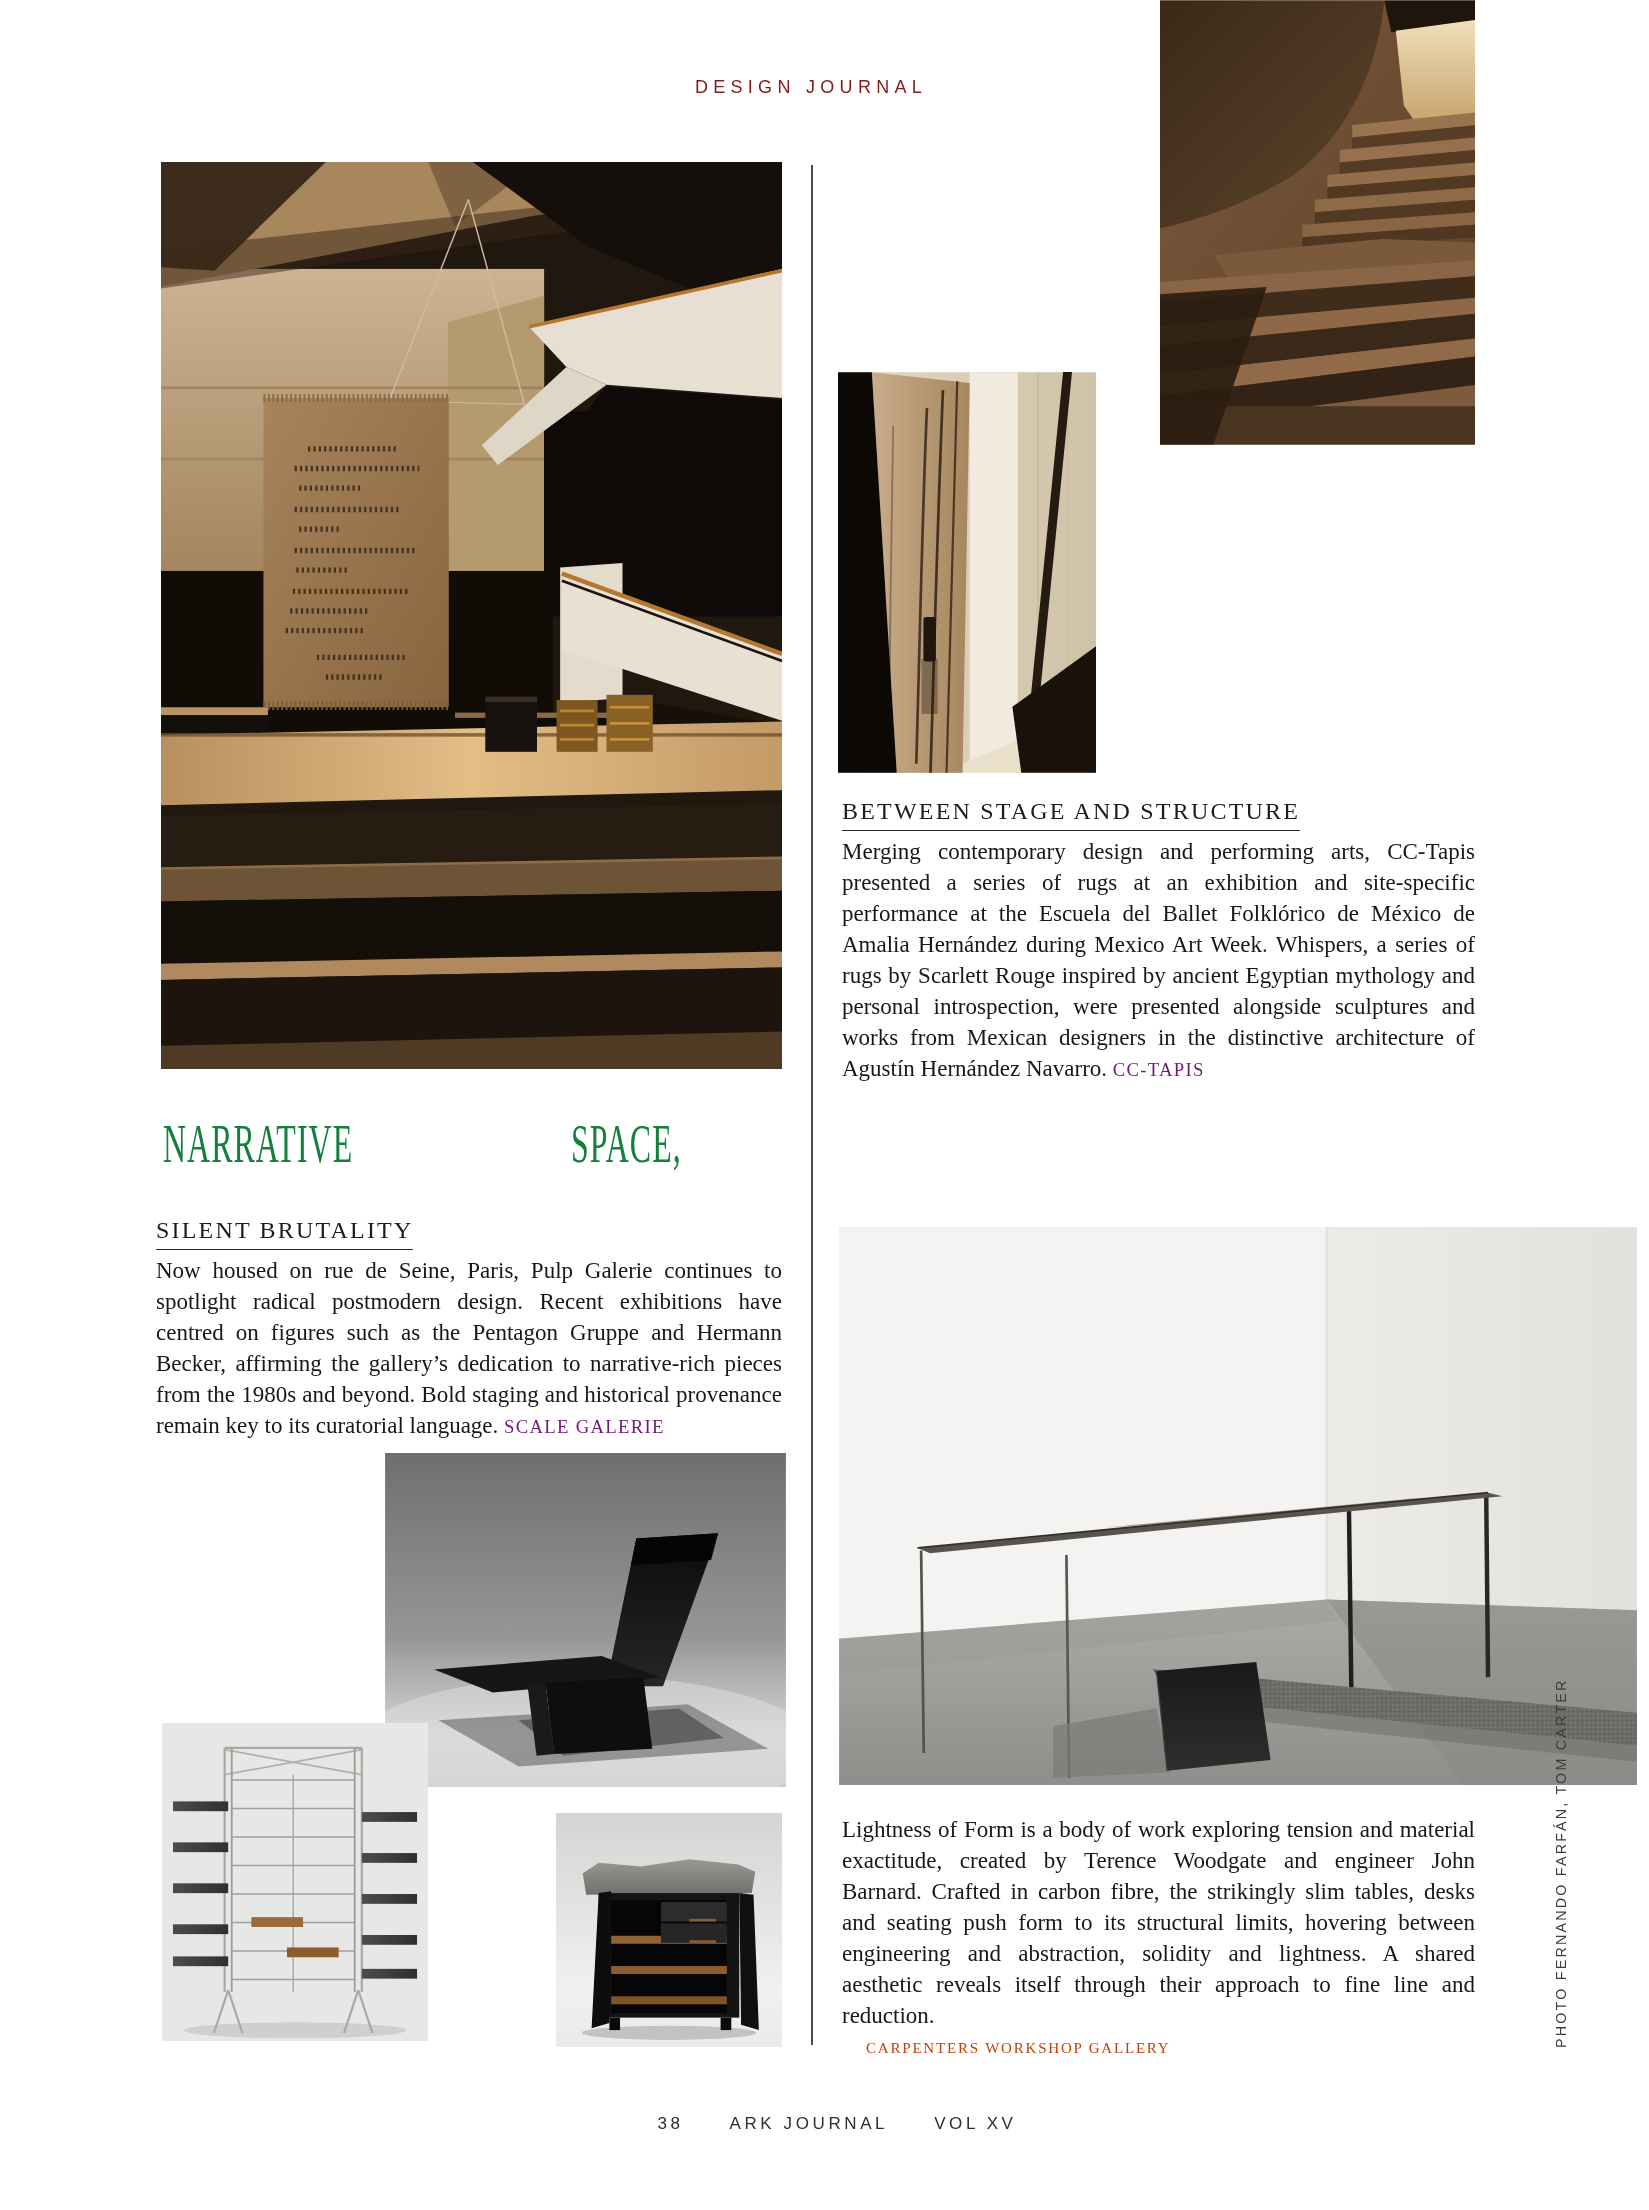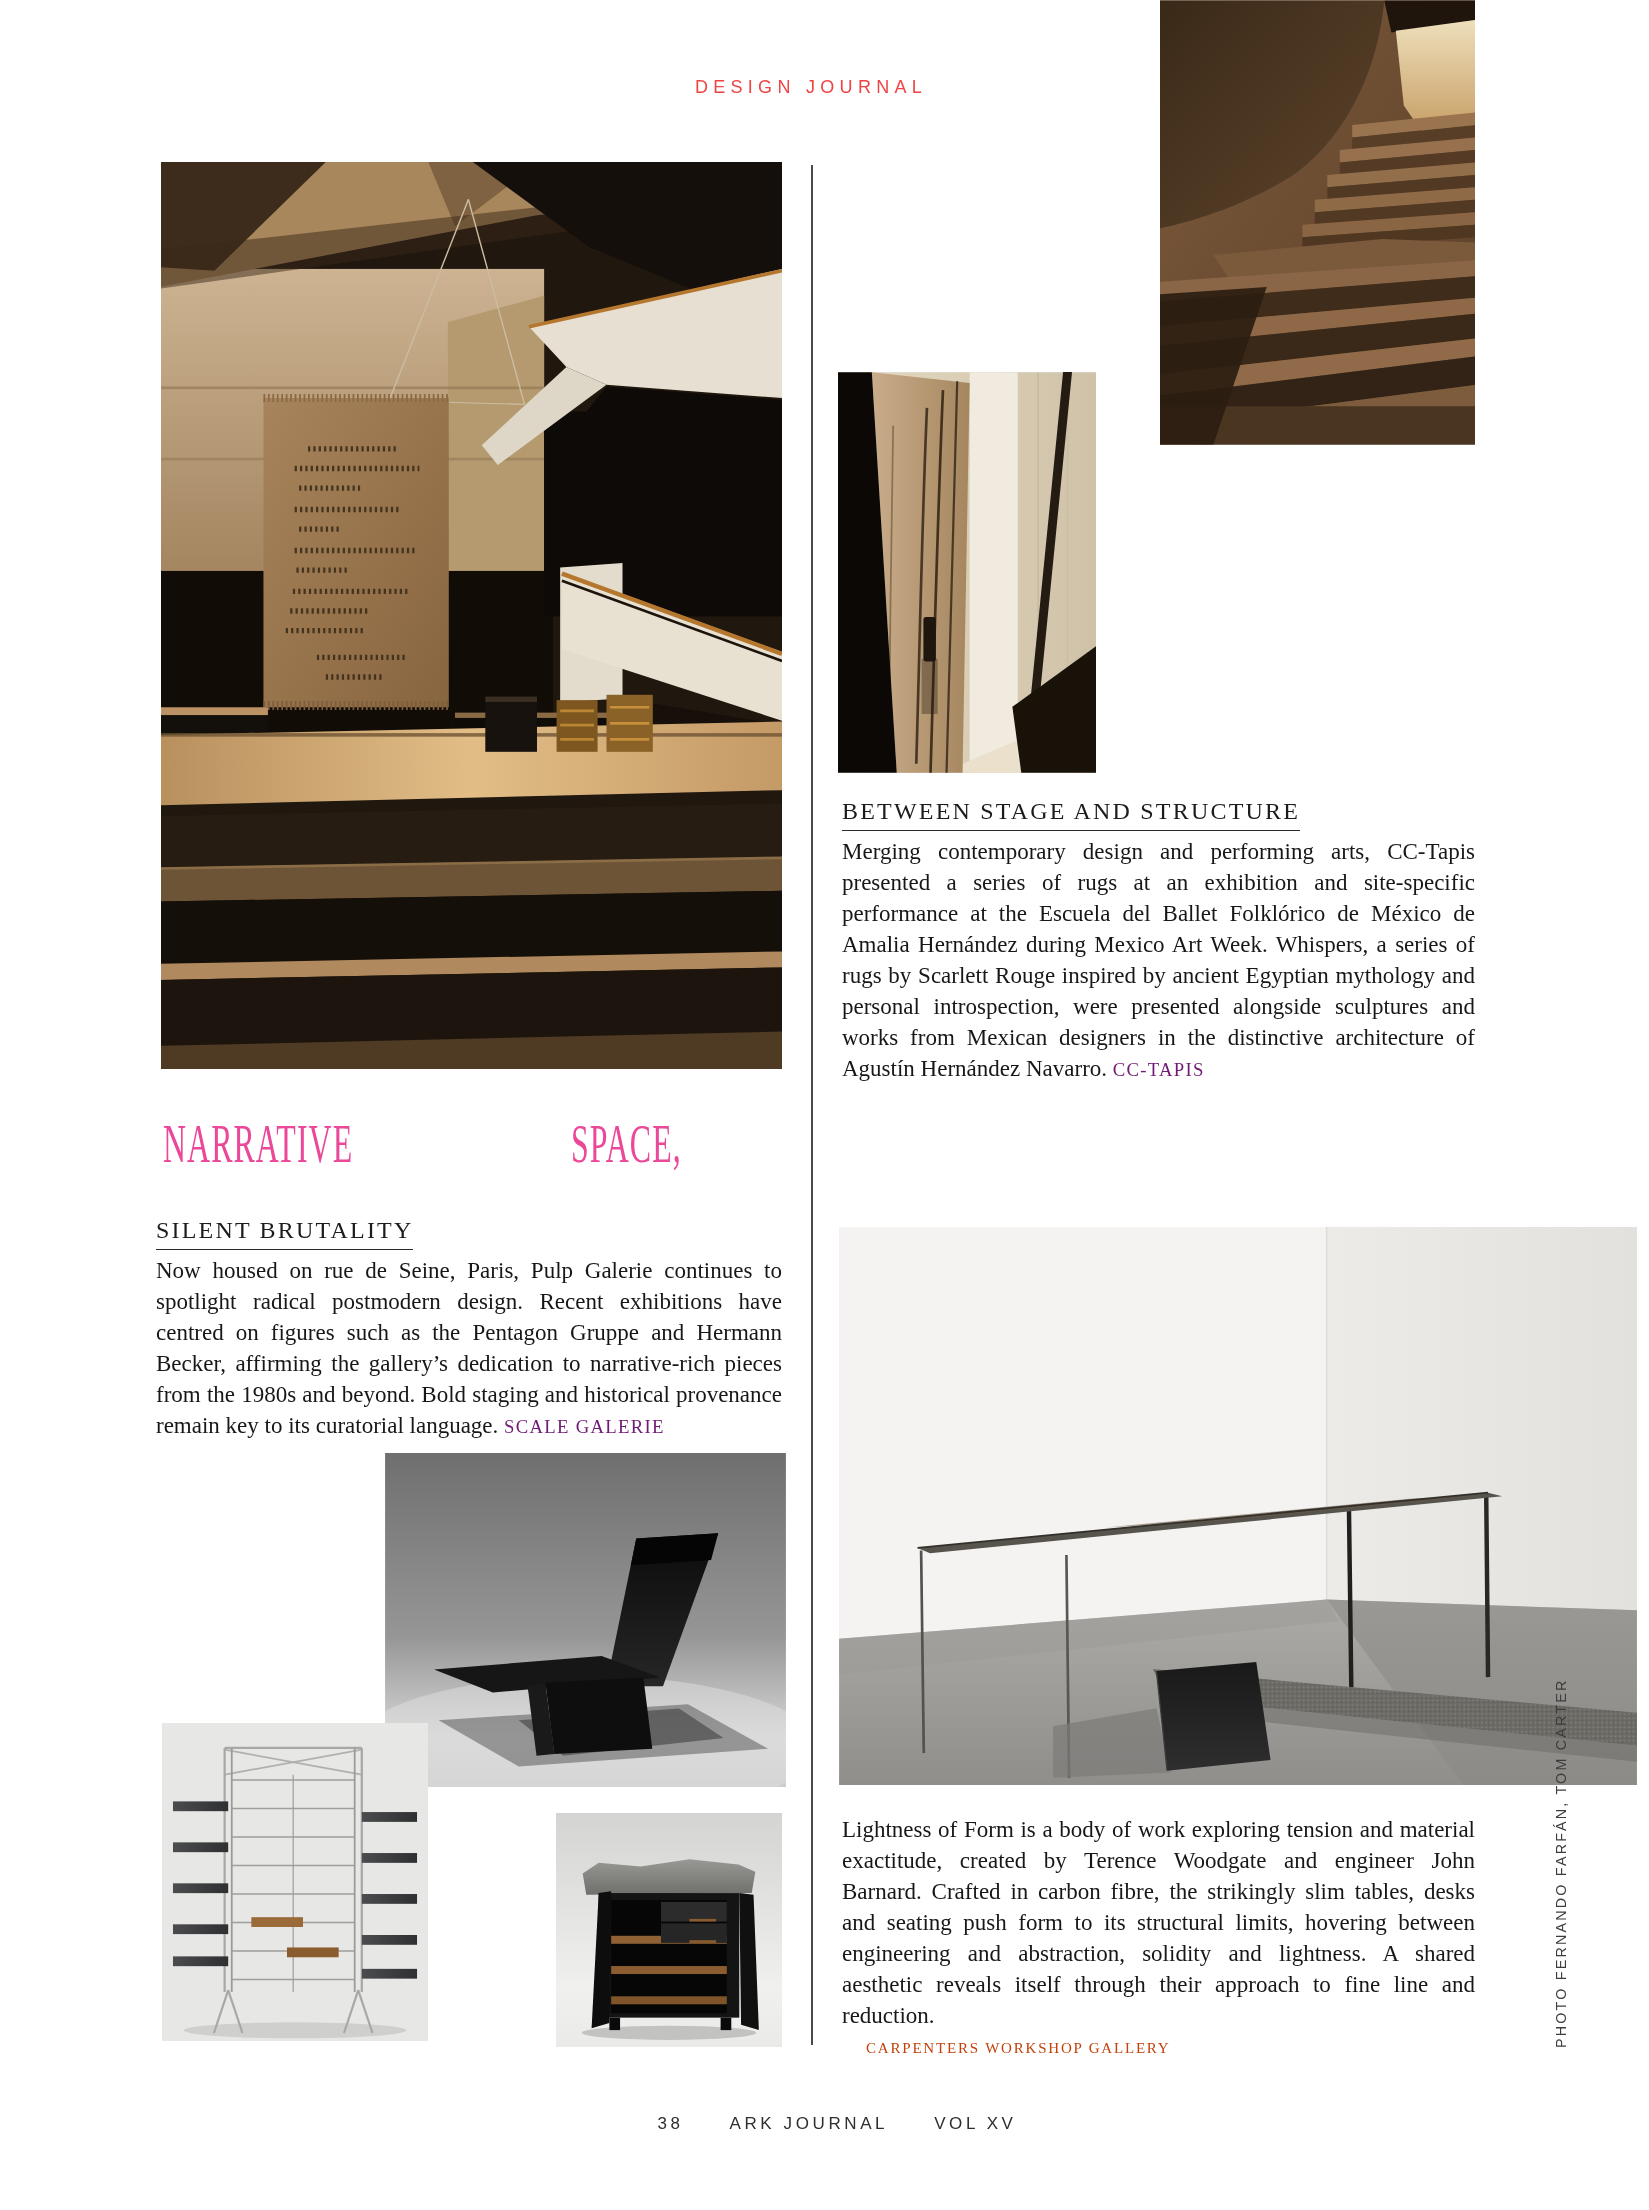--- a/index.html
+++ b/index.html
@@ -1,32 +1,32 @@
 <!DOCTYPE html>
 <html style="font-size:14.3px"><head>
 <meta charset="utf-8">
 <style>
   html,body{margin:0;padding:0;background:#ffffff;}
   .page{position:relative;width:1649px;height:2211px;background:#ffffff;overflow:hidden;
         font-family:"Liberation Serif",serif;color:#1c1c1c;}
   .abs{position:absolute;}
   .sans{font-family:"Liberation Sans",sans-serif;}
   .header{top:77px;left:0;width:1622px;text-align:center;font-size:18px;letter-spacing:5.3px;
-          color:#ef4444;font-weight:400;}
+          color:#7f1d1d;font-weight:400;}
   .divider{left:811px;top:165px;width:1.8px;height:1880px;background:#4a4a4a;}
   .photo{position:absolute;overflow:hidden;background:#e9e9e9;}
   .photo svg{display:block;}
   .article{position:absolute;text-align:justify;}
   .article h2{margin:0 0 10.7px 0;font-size:24px;font-weight:400;letter-spacing:2.2px;}
   .article h2 span{border-bottom:1.8px solid #2a2a2a;padding-bottom:6px;}
   .article p{margin:0;font-size:23px;line-height:31px;color:#171717;}
   .credit{font-size:18.7px;letter-spacing:1.3px;color:#701a75;}
   .credit-line{margin-top:9px;font-size:15px;letter-spacing:1.8px;color:#c2410c;margin-left:24px;}
   .headline{position:absolute;display:flex;justify-content:space-between;align-items:flex-end;
-            font-size:55px;color:#ec4899;line-height:1;}
+            font-size:55px;color:#15803d;line-height:1;}
   .headline .w{display:inline-block;transform:scaleX(0.58);letter-spacing:1.8px;white-space:nowrap;}
   .headline .w.first{transform-origin:left center;}
   .headline .w.mid{transform-origin:center center;}
   .headline .w.last{transform-origin:right center;}
   .vcredit{left:1547px;top:1691px;height:344px;width:27px;display:flex;align-items:center;justify-content:center;
            writing-mode:vertical-rl;transform:rotate(180deg);font-size:14.3px;letter-spacing:2.2px;
            color:#3c3c3c;z-index:5;white-space:nowrap;}
   .footer{top:2114px;left:0;width:1674px;display:flex;justify-content:center;gap:46px;
           font-size:17px;letter-spacing:3.6px;color:#2e2e2e;}
 </style>

